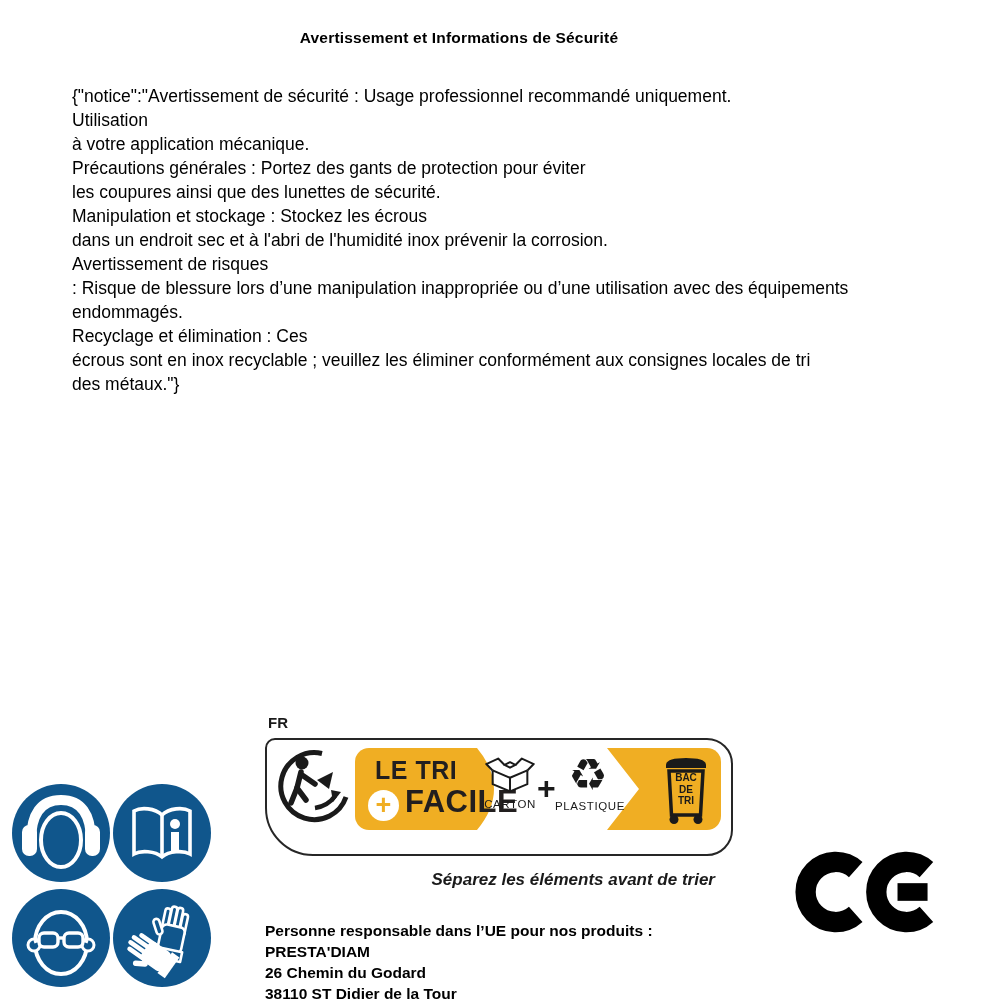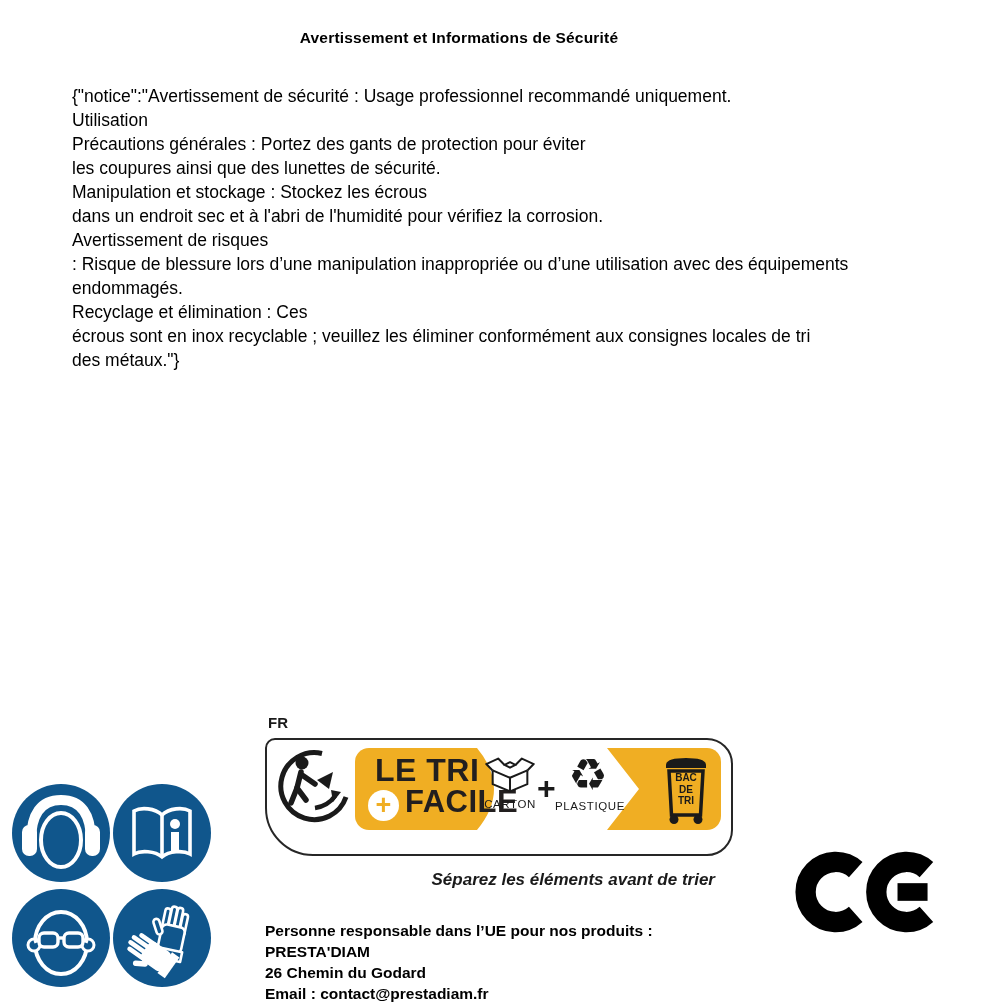--- a/index.html
+++ b/index.html
@@ -18,21 +18,21 @@
   .icons-grid svg{width:100px;height:100px;display:block;}
 
   
   .fr-tag{position:absolute;left:268px;top:714px;font-size:15px;font-weight:bold;color:#1a1a1a;}
   .tri-box{position:absolute;left:265px;top:738px;width:468px;height:118px;
            box-sizing:border-box;border:2px solid #262626;background:#fff;
            border-radius:10px 26px 26px 48px;}
   .triman{position:absolute;left:8px;top:6px;width:80px;height:80px;}
   .band{position:absolute;left:88px;top:8px;width:366px;height:82px;}
   .band-bg{position:absolute;left:0;top:0;width:366px;height:82px;}
-  .letri{position:absolute;left:20px;top:9px;font-size:32px;line-height:26px;
+  .letri{position:absolute;left:20px;top:9px;font-size:25px;line-height:26px;
          font-weight:800;color:#221f1f;letter-spacing:.5px;}
   .facile{position:absolute;left:50px;top:41px;font-size:31px;line-height:26px;
           font-weight:800;color:#221f1f;letter-spacing:.5px;}
   .plus-circle{position:absolute;left:13px;top:42px;width:31px;height:31px;border-radius:50%;
                background:#fff;color:#f0ae23;font-size:27px;font-weight:800;line-height:30px;
                text-align:center;}
   .mat{position:absolute;top:4px;width:66px;text-align:center;}
   .mat-carton{left:122px;}
   .mat-plast{left:200px;}
   .mat svg{display:block;margin:2px auto 0;}
@@ -52,24 +52,25 @@
   .ce-mark{position:absolute;left:795px;top:846px;width:152px;height:92px;}
 </style>
 </head>
 <body>
 
 <div class="page-title">Avertissement et Informations de Sécurité</div>
 
 <div class="notice">
   <div>{"notice":"Avertissement de sécurité : Usage professionnel recommandé uniquement.</div>
   <div>Utilisation</div>
+  <div>à votre application mécanique.</div>
   <div>Précautions générales : Portez des gants de protection pour éviter</div>
   <div>les coupures ainsi que des lunettes de sécurité.</div>
   <div>Manipulation et stockage : Stockez les écrous</div>
-  <div>dans un endroit sec et à l'abri de l'humidité pour vérifiez la corrosion.</div>
+  <div>dans un endroit sec et à l'abri de l'humidité inox prévenir la corrosion.</div>
   <div>Avertissement de risques</div>
   <div>: Risque de blessure lors d’une manipulation inappropriée ou d’une utilisation avec des équipements</div>
   <div>endommagés.</div>
   <div>Recyclage et élimination : Ces</div>
   <div>écrous sont en inox recyclable ; veuillez les éliminer conformément aux consignes locales de tri</div>
   <div>des métaux."}</div>
 </div>
 
 <div class="icons-grid">
   <span>
@@ -190,20 +191,21 @@
     </div>
   </div>
 
   <div class="tri-instruction">Séparez les éléments avant de trier</div>
 </div>
 
 <div class="responsible">
   <div>Personne responsable dans l’UE pour nos produits :</div>
   <div>PRESTA'DIAM</div>
   <div>26 Chemin du Godard</div>
+  <div>38110 ST Didier de la Tour</div>
   <div>Email : contact@prestadiam.fr</div>
 </div>
 
 <span class="ce-mark">
   <svg width="152" height="92" viewBox="0 0 172 100">
     <path d="M68.7 24.7 A34 34 0 1 0 68.7 75.3" stroke="#000" stroke-width="23" fill="none"></path>
     <path d="M148.7 24.7 A34 34 0 1 0 148.7 75.3" stroke="#000" stroke-width="23" fill="none"></path>
     <path d="M116 50 H150" stroke="#000" stroke-width="20"></path>
   </svg>
 </span>

